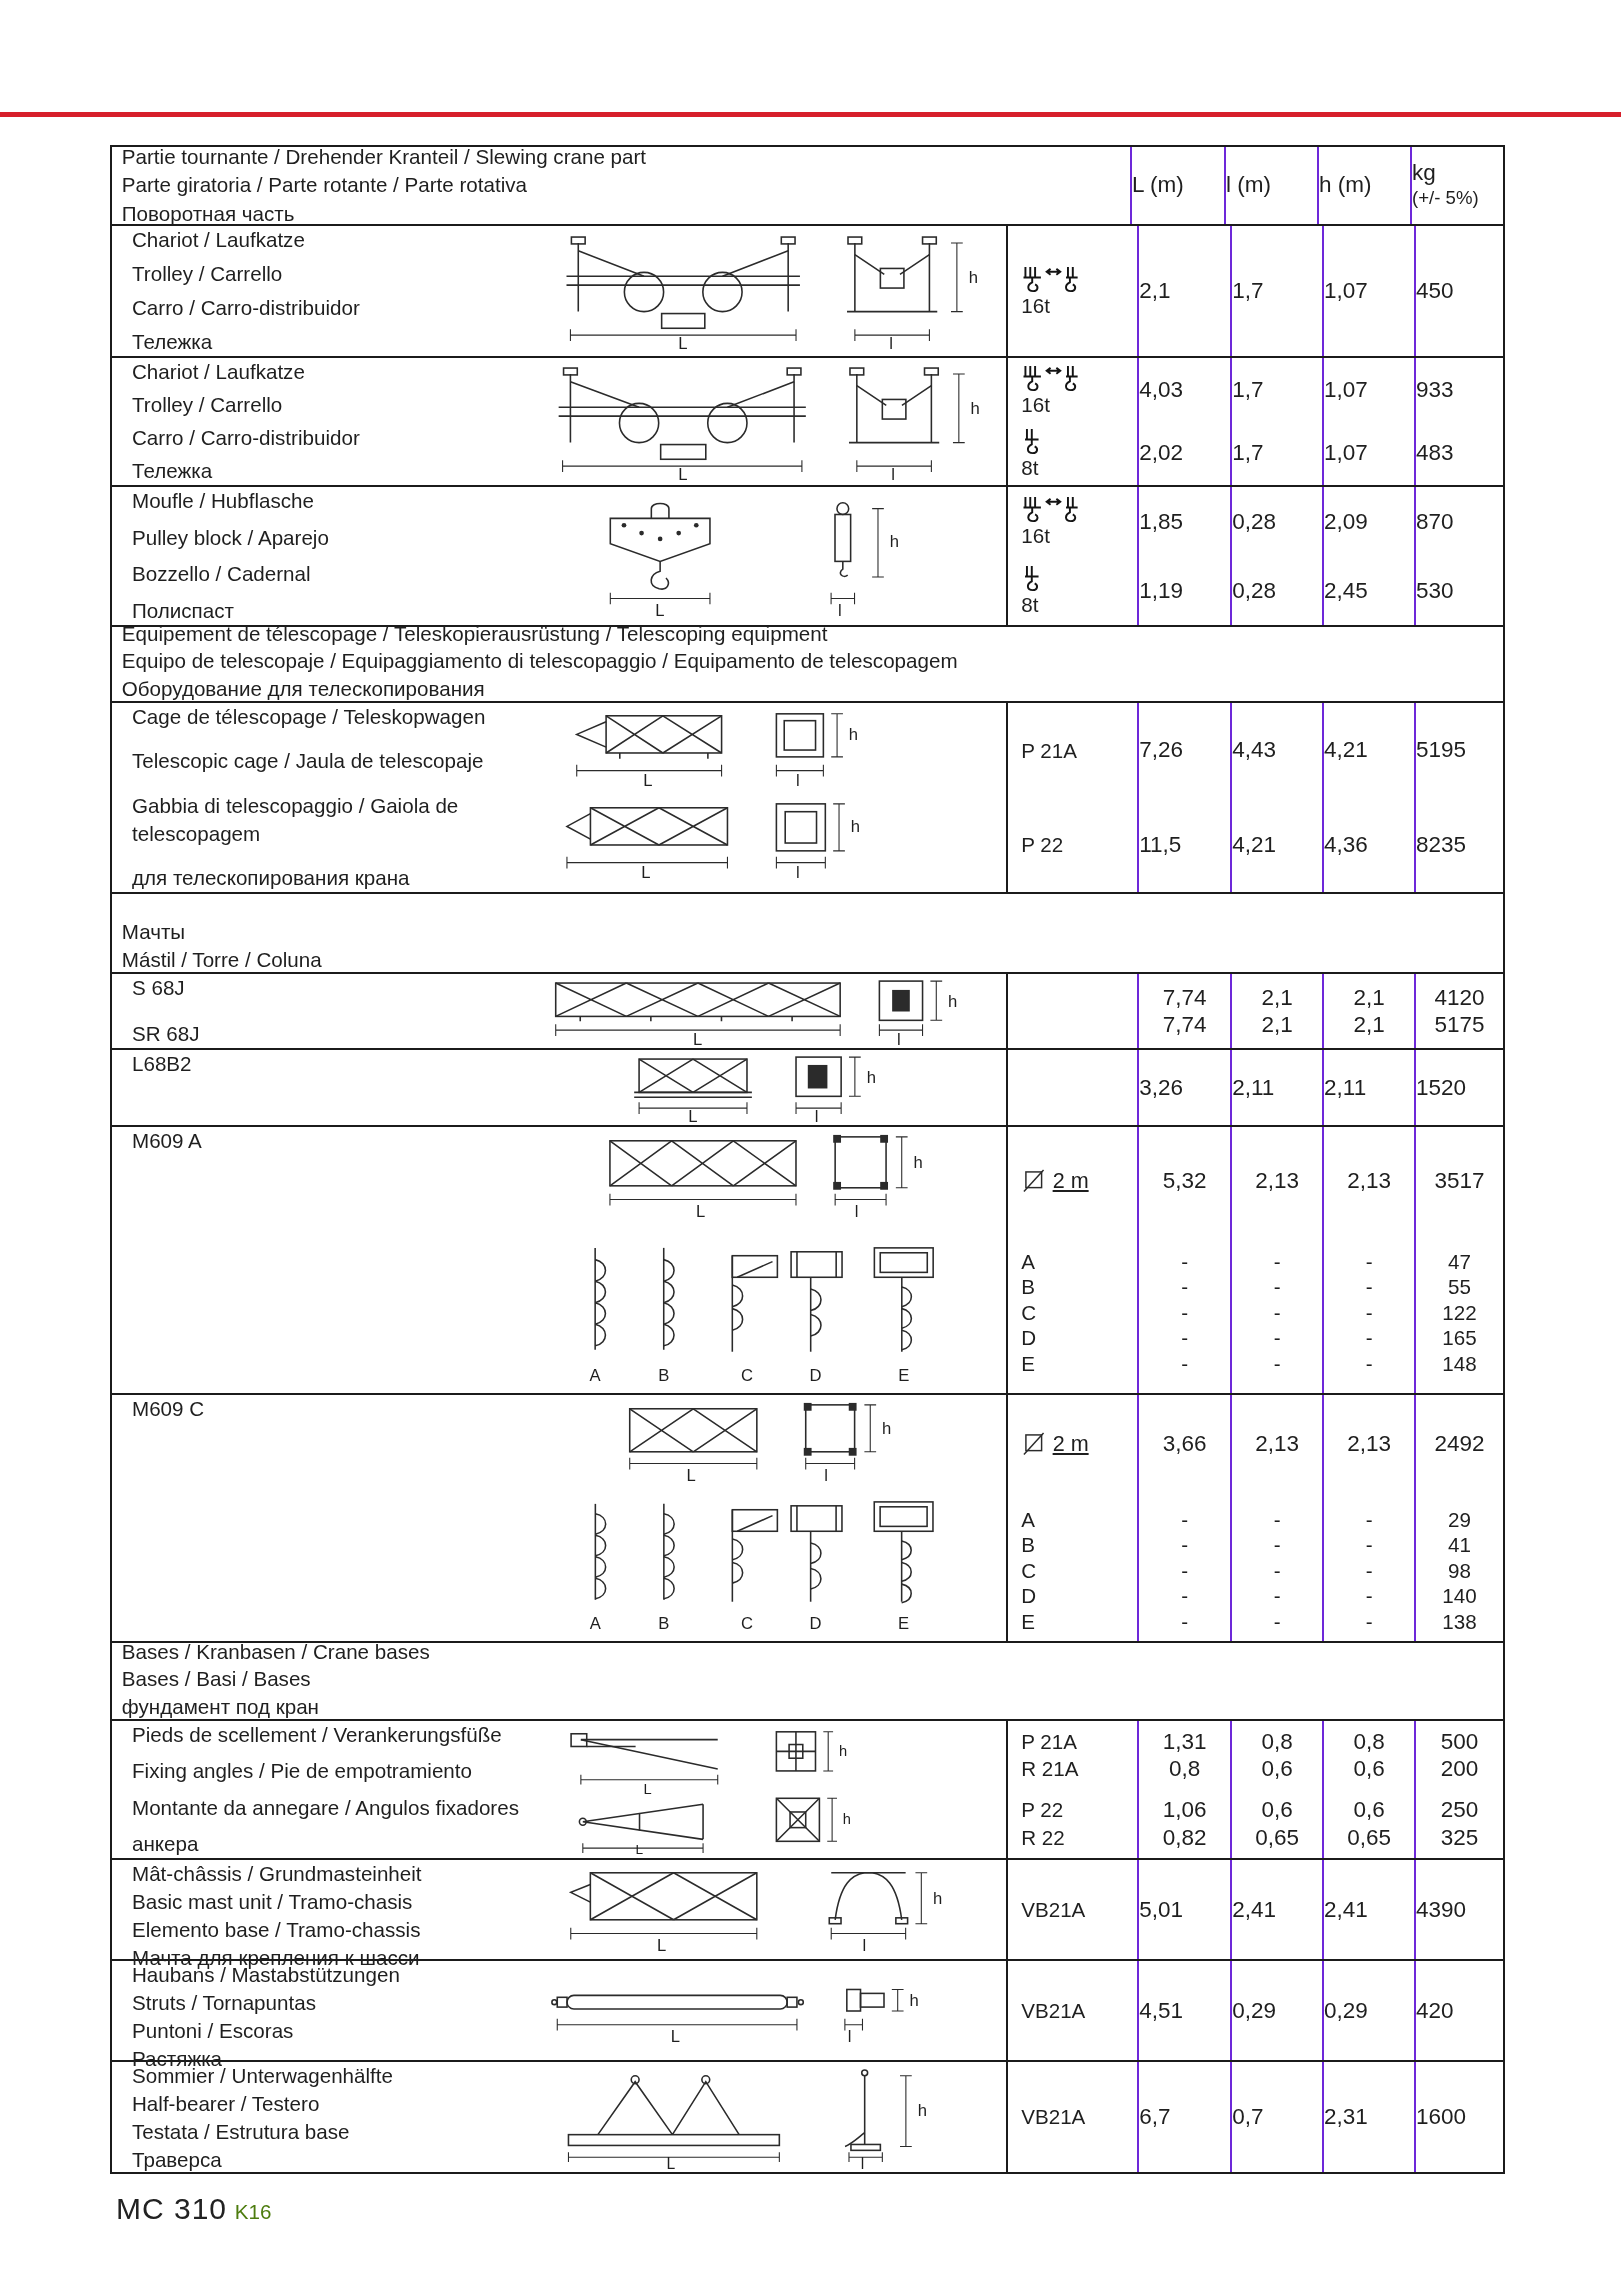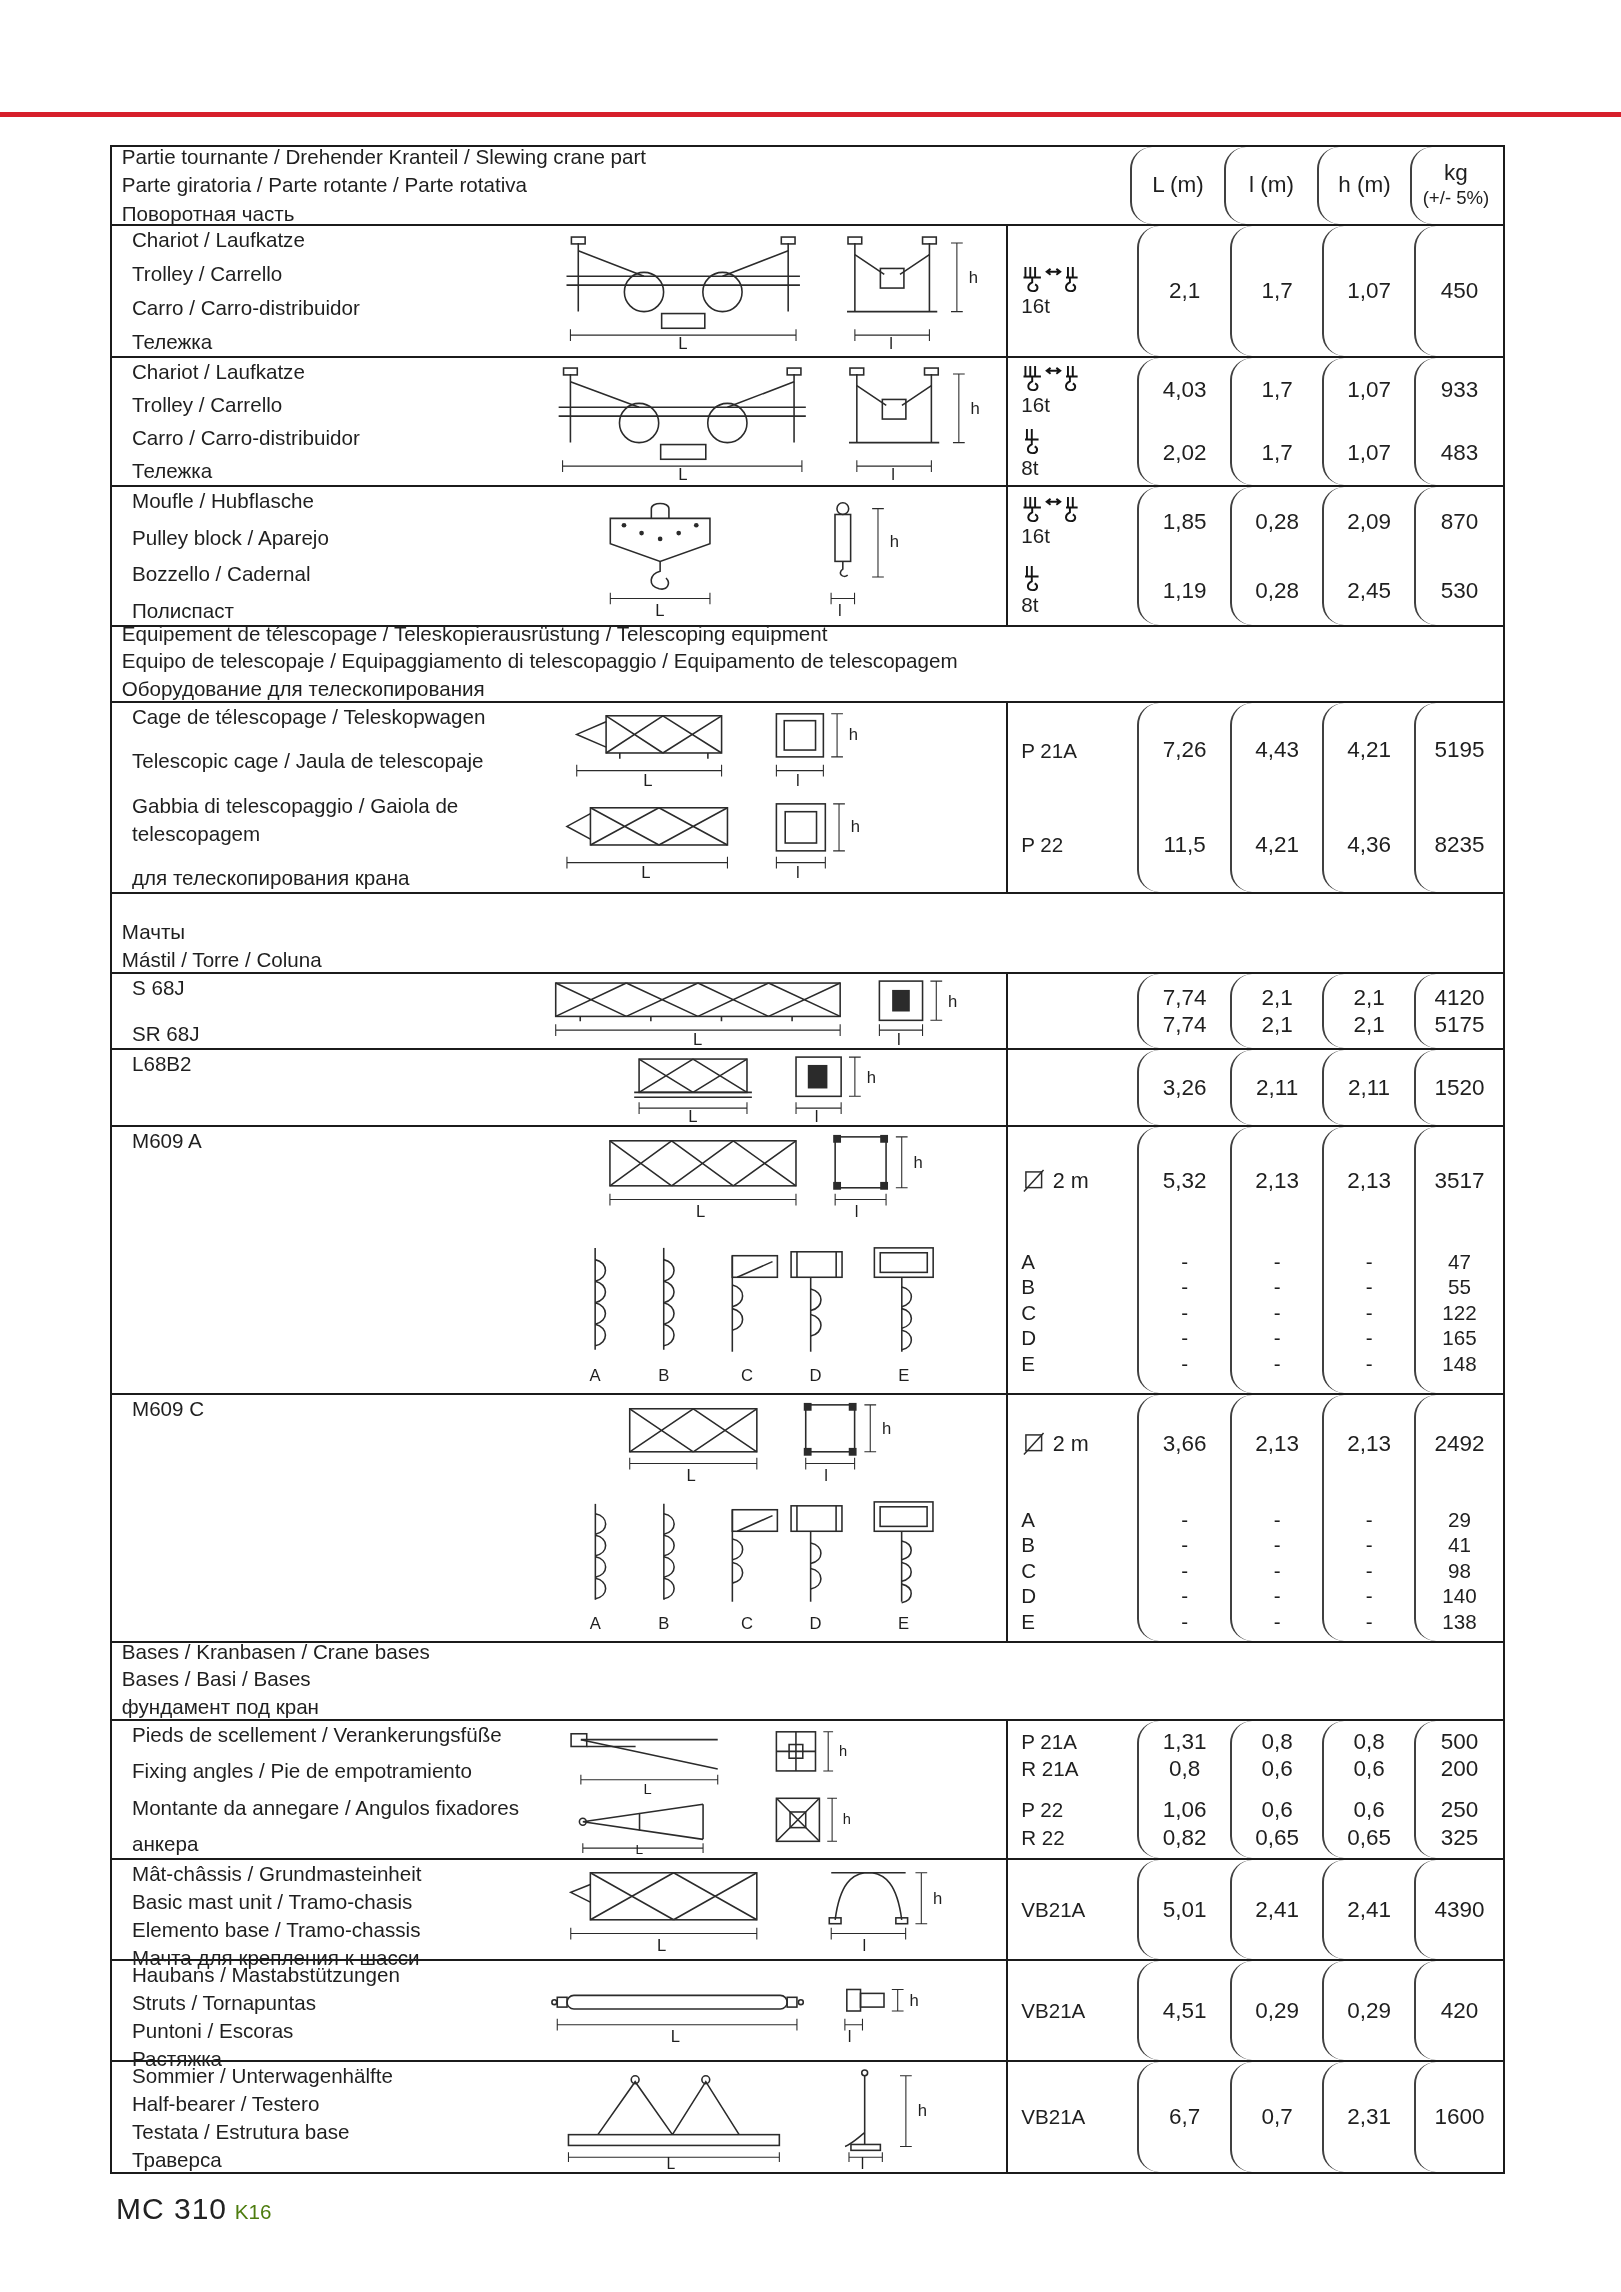--- a/index.html
+++ b/index.html
@@ -9,38 +9,38 @@
     -webkit-font-smoothing:antialiased;
   }
   .red-rule{position:absolute;left:0;top:112px;width:1621px;height:4.9px;background:#d71f2b;}
   .spec-table{position:absolute;left:110px;top:145px;width:1395px;border:2.9px solid #1b1b1b;box-sizing:border-box;}
   .row{display:flex;border-top:2.9px solid #1b1b1b;box-sizing:border-box;}
   .row.first{border-top:none;}
   .cell{box-sizing:border-box;position:relative;}
   
   .cd{width:904px;display:flex;}
   .cv{width:133px;border-left:2px solid #1b1b1b;display:flex;flex-direction:column;justify-content:center;align-items:flex-start;padding-left:13.7px;}
-  .cn{border-left:2px solid #404040;display:flex;flex-direction:column;justify-content:center;align-items:center;font-size:22.5px;border-radius:22px;}
+  .cn{border-left:2px solid #6d28d9;display:flex;flex-direction:column;justify-content:center;font-size:22.5px;}
   .w1{width:94px}.w2{width:93px}.w3{width:93px}.w4{width:90px}
   .multi{justify-content:space-around;}
   
   .ch-left{width:1018px;padding-left:9.8px;display:flex;flex-direction:column;justify-content:center;gap:4px;font-size:20.6px;line-height:24.5px;}
   .colhead{font-size:22.5px;line-height:24.5px;}
   .kg-sub{font-size:18.6px;}
   
   .sec{width:100%;padding-left:9.8px;display:flex;flex-direction:column;justify-content:flex-end;gap:2.9px;font-size:20.6px;line-height:24.5px;}
   
   .lbl{flex:1;padding-left:20px;display:flex;flex-direction:column;justify-content:space-between;font-size:20.6px;line-height:28px;}
   .dg{display:flex;align-items:center;justify-content:flex-end;padding-right:3.9px;}
   .dgcol{display:flex;flex-direction:column;align-items:flex-end;justify-content:space-between;padding:3.9px 3.9px 5.9px 0;}
   
   .ve{display:flex;flex-direction:column;align-items:flex-start;font-size:20.6px;line-height:23.5px;}
   .grp{display:flex;flex-direction:column;align-items:center;line-height:27.4px;}
   .vgrp{display:flex;flex-direction:column;align-items:flex-start;line-height:27.4px;font-size:20.6px;}
-  .ve2{display:flex;align-items:center;gap:5.9px;font-size:21.6px;}
+  .ve2{display:flex;align-items:center;gap:5.9px;font-size:21.6px;text-decoration:underline;}
   
   .mcol{justify-content:flex-start;}
   .mtopA{height:108px;display:flex;align-items:center;justify-content:center;}
   .mtopC{height:98px;display:flex;align-items:center;justify-content:center;}
   .mlist{margin-top:13.7px;display:flex;flex-direction:column;}
   .mlist span{height:25.5px;line-height:25.5px;font-size:20.6px;text-align:center;}
   .cv .mlist span{text-align:left;}
   
   .diag path,.diag rect,.diag circle{stroke:#2b2b2b;fill:none;stroke-width:1.6;}
   .diag .fil{fill:#2b2b2b;stroke:none;}

